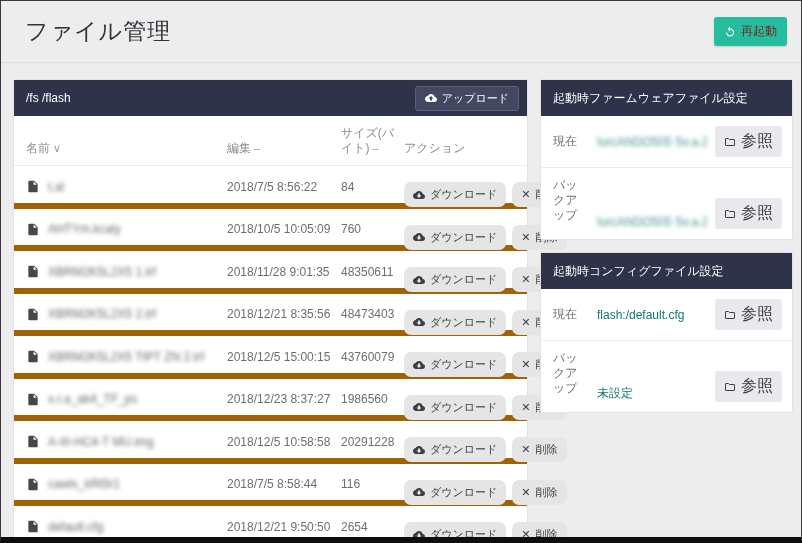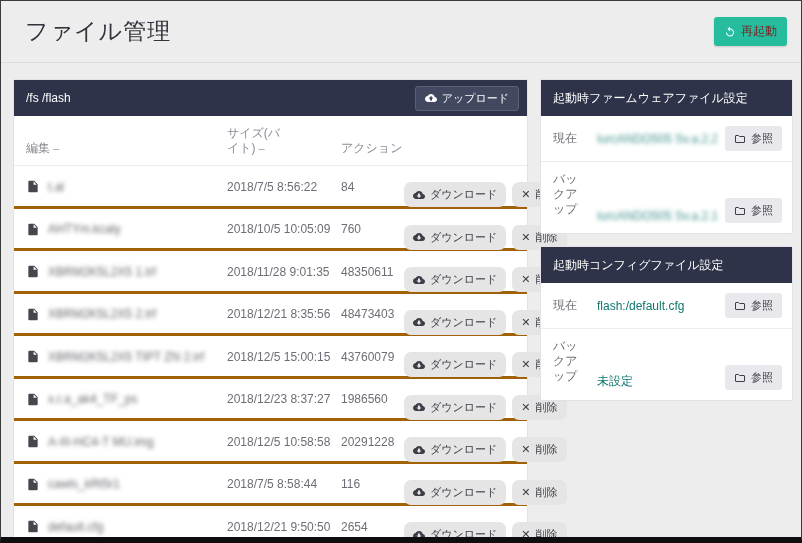--- a/index.html
+++ b/index.html
@@ -46,21 +46,21 @@
     padding-left:12px; padding-right:8px; align-items:center;
   }
   .table-head {
     align-items:end; padding-top:10px; padding-bottom:9px;
     border-bottom:1px solid #ececef; color:#8b8b94; font-size:12px;
   }
   .table-head .col { line-height:15px; }
   .col-size-head { width:60px; word-break:break-all; }
   .sort-glyph { color:#9a9aa2; font-size:11px; margin-left:3px; }
   .file-row {
-    height:42.5px; border-bottom:3px solid #a16207; font-size:12px; color:#6d6d76;
+    height:42.5px; border-bottom:6px solid #a16207; font-size:12px; color:#6d6d76;
   }
   .cell-name { display:flex; align-items:center; gap:8px; min-width:0; }
   .cell-name svg { width:14px; height:15px; flex:none; fill:#46464f; }
   .file-name { color:#3f3f48; font-size:12px; white-space:nowrap; overflow:hidden; }
   .redacted { filter:blur(2px); opacity:.8; }
   .cell-actions { display:flex; gap:6px; justify-content:flex-start; }
   .btn-gray {
     display:inline-flex; align-items:center; gap:5px;
     background:#e5e5e5; border:none; border-radius:7px; color:#3d3d47;
     font-size:11px; padding:5px 9px; cursor:pointer; white-space:nowrap;
@@ -76,21 +76,21 @@
     padding:10px 10px 10px 12px; font-size:12px;
   }
   .setting-row + .setting-row { border-top:1px solid #ececef; }
   .setting-label { width:36px; flex:none; color:#6d6d76; line-height:15px; word-break:break-all; }
   .setting-value { flex:1; color:#0f766e; min-width:0; overflow:hidden; white-space:nowrap; }
   .row-tall { min-height:72px; align-items:flex-end; }
   .row-tall .setting-label { align-self:flex-start; }
   .btn-browse {
     display:inline-flex; align-items:center; gap:5px; flex:none;
     background:#e9e9ed; border:none; border-radius:3px; color:#3d3d47;
-    font-size:11px; padding:5px 9px; cursor:pointer; font-family:inherit;justify-content:space-between;
+    font-size:16px; padding:5px 9px; cursor:pointer; font-family:inherit;justify-content:space-between;
   }
   .btn-browse svg { width:12px; height:12px; fill:none; stroke:#3d3d47; stroke-width:2; }
   
   .memory-body { display:flex; align-items:center; gap:8px; padding:11px 10px 11px 12px; font-size:12px; color:#3f3f48; }
   .progress-track {
     flex:1; height:14px; background:#f4f4f6; border:1px solid #e3e3e7; border-radius:2px; overflow:hidden;
   }
   .progress-fill { height:100%; background:#4cae51; border-radius:1px; }
   .memory-usage { white-space:nowrap; color:#55555e; }
 </style>
@@ -121,20 +121,23 @@
             <svg viewBox="0 0 24 24">
                 <path fill-rule="evenodd" d="M19.35 10.04C18.67 6.59 15.64 4 12 4 9.11 4 6.6 5.64 5.35 8.04 2.34 8.36 0 10.91 0 14c0 3.31 2.69 6 6 6h13c2.76 0 5-2.24 5-5 0-2.64-2.05-4.78-4.65-4.96zM14 13v4h-4v-4H7l5-5 5 5h-3z"></path>
               </svg>
           </span>
           <span>アップロード</span>
         </button>
       </div>
 
       <div class="grid-row table-head">
         <div class="col">
+          <span>名前</span><span class="sort-glyph">∨</span>
+        </div>
+        <div class="col">
           <span>編集</span><span class="sort-glyph">–</span>
         </div>
         <div class="col col-size-head">
           <span>サイズ(バイト)</span><span class="sort-glyph">–</span>
         </div>
         <div class="col">
           <span>アクション</span>
         </div>
       </div>
 

